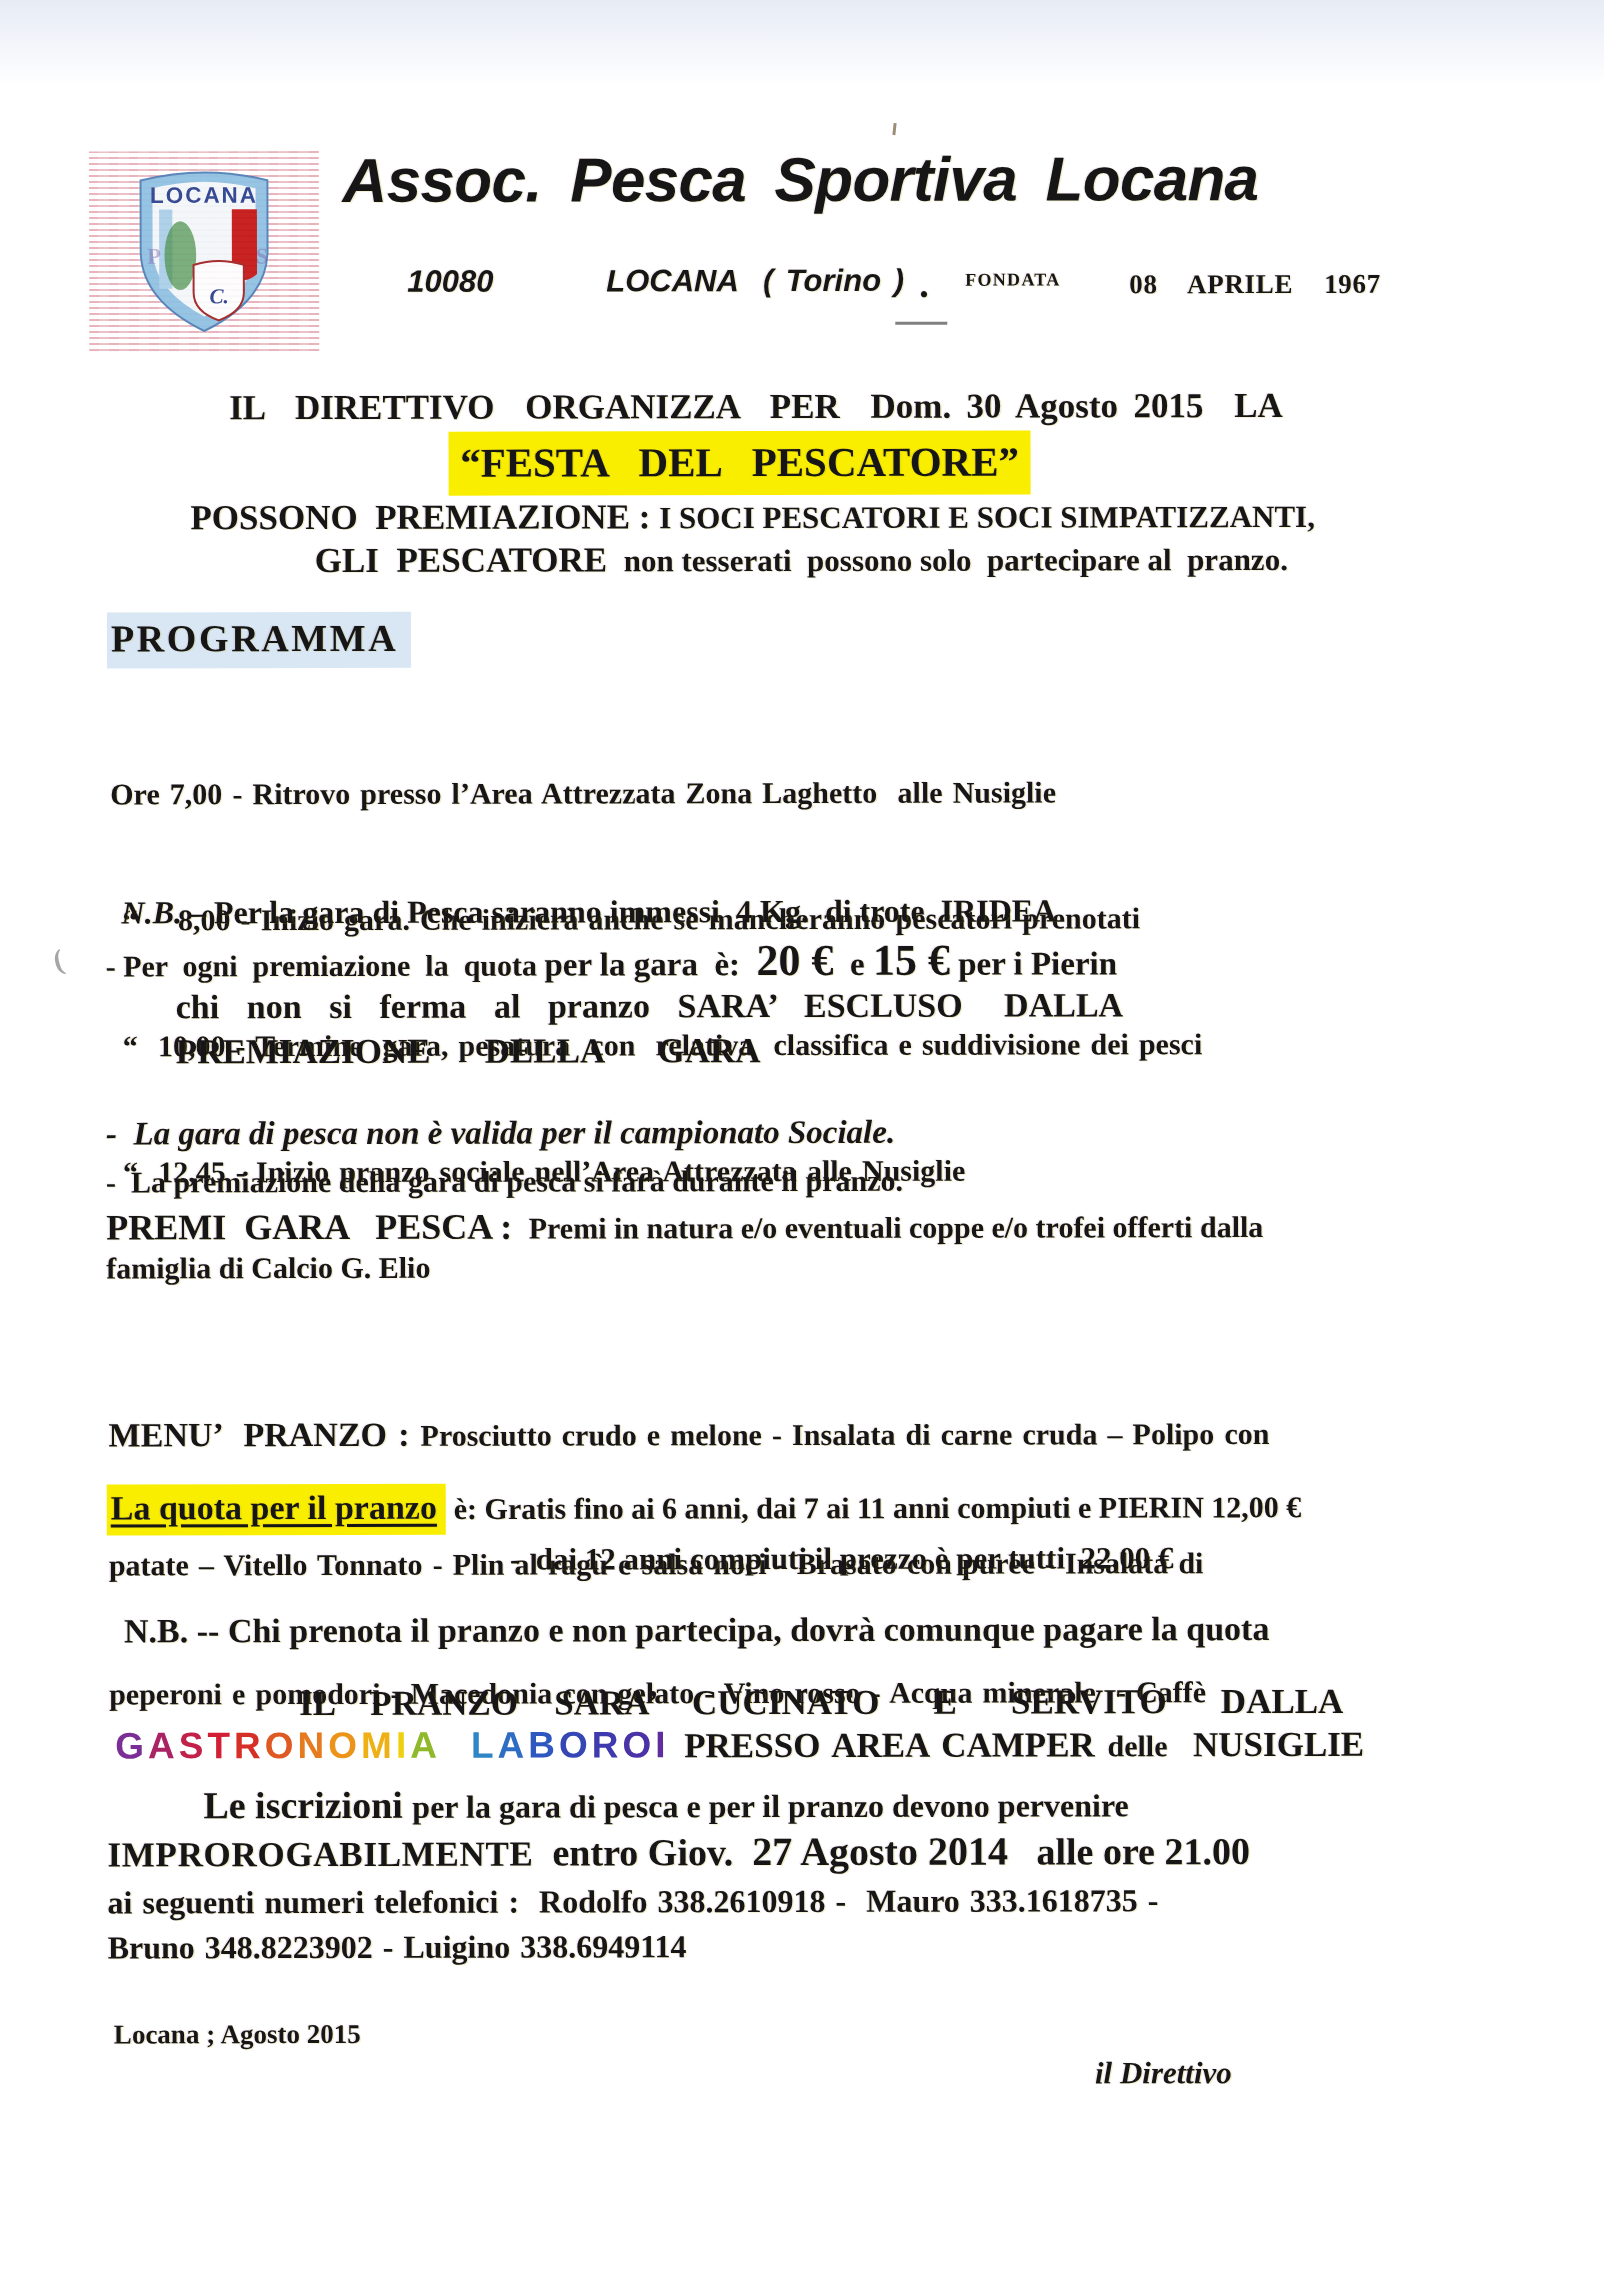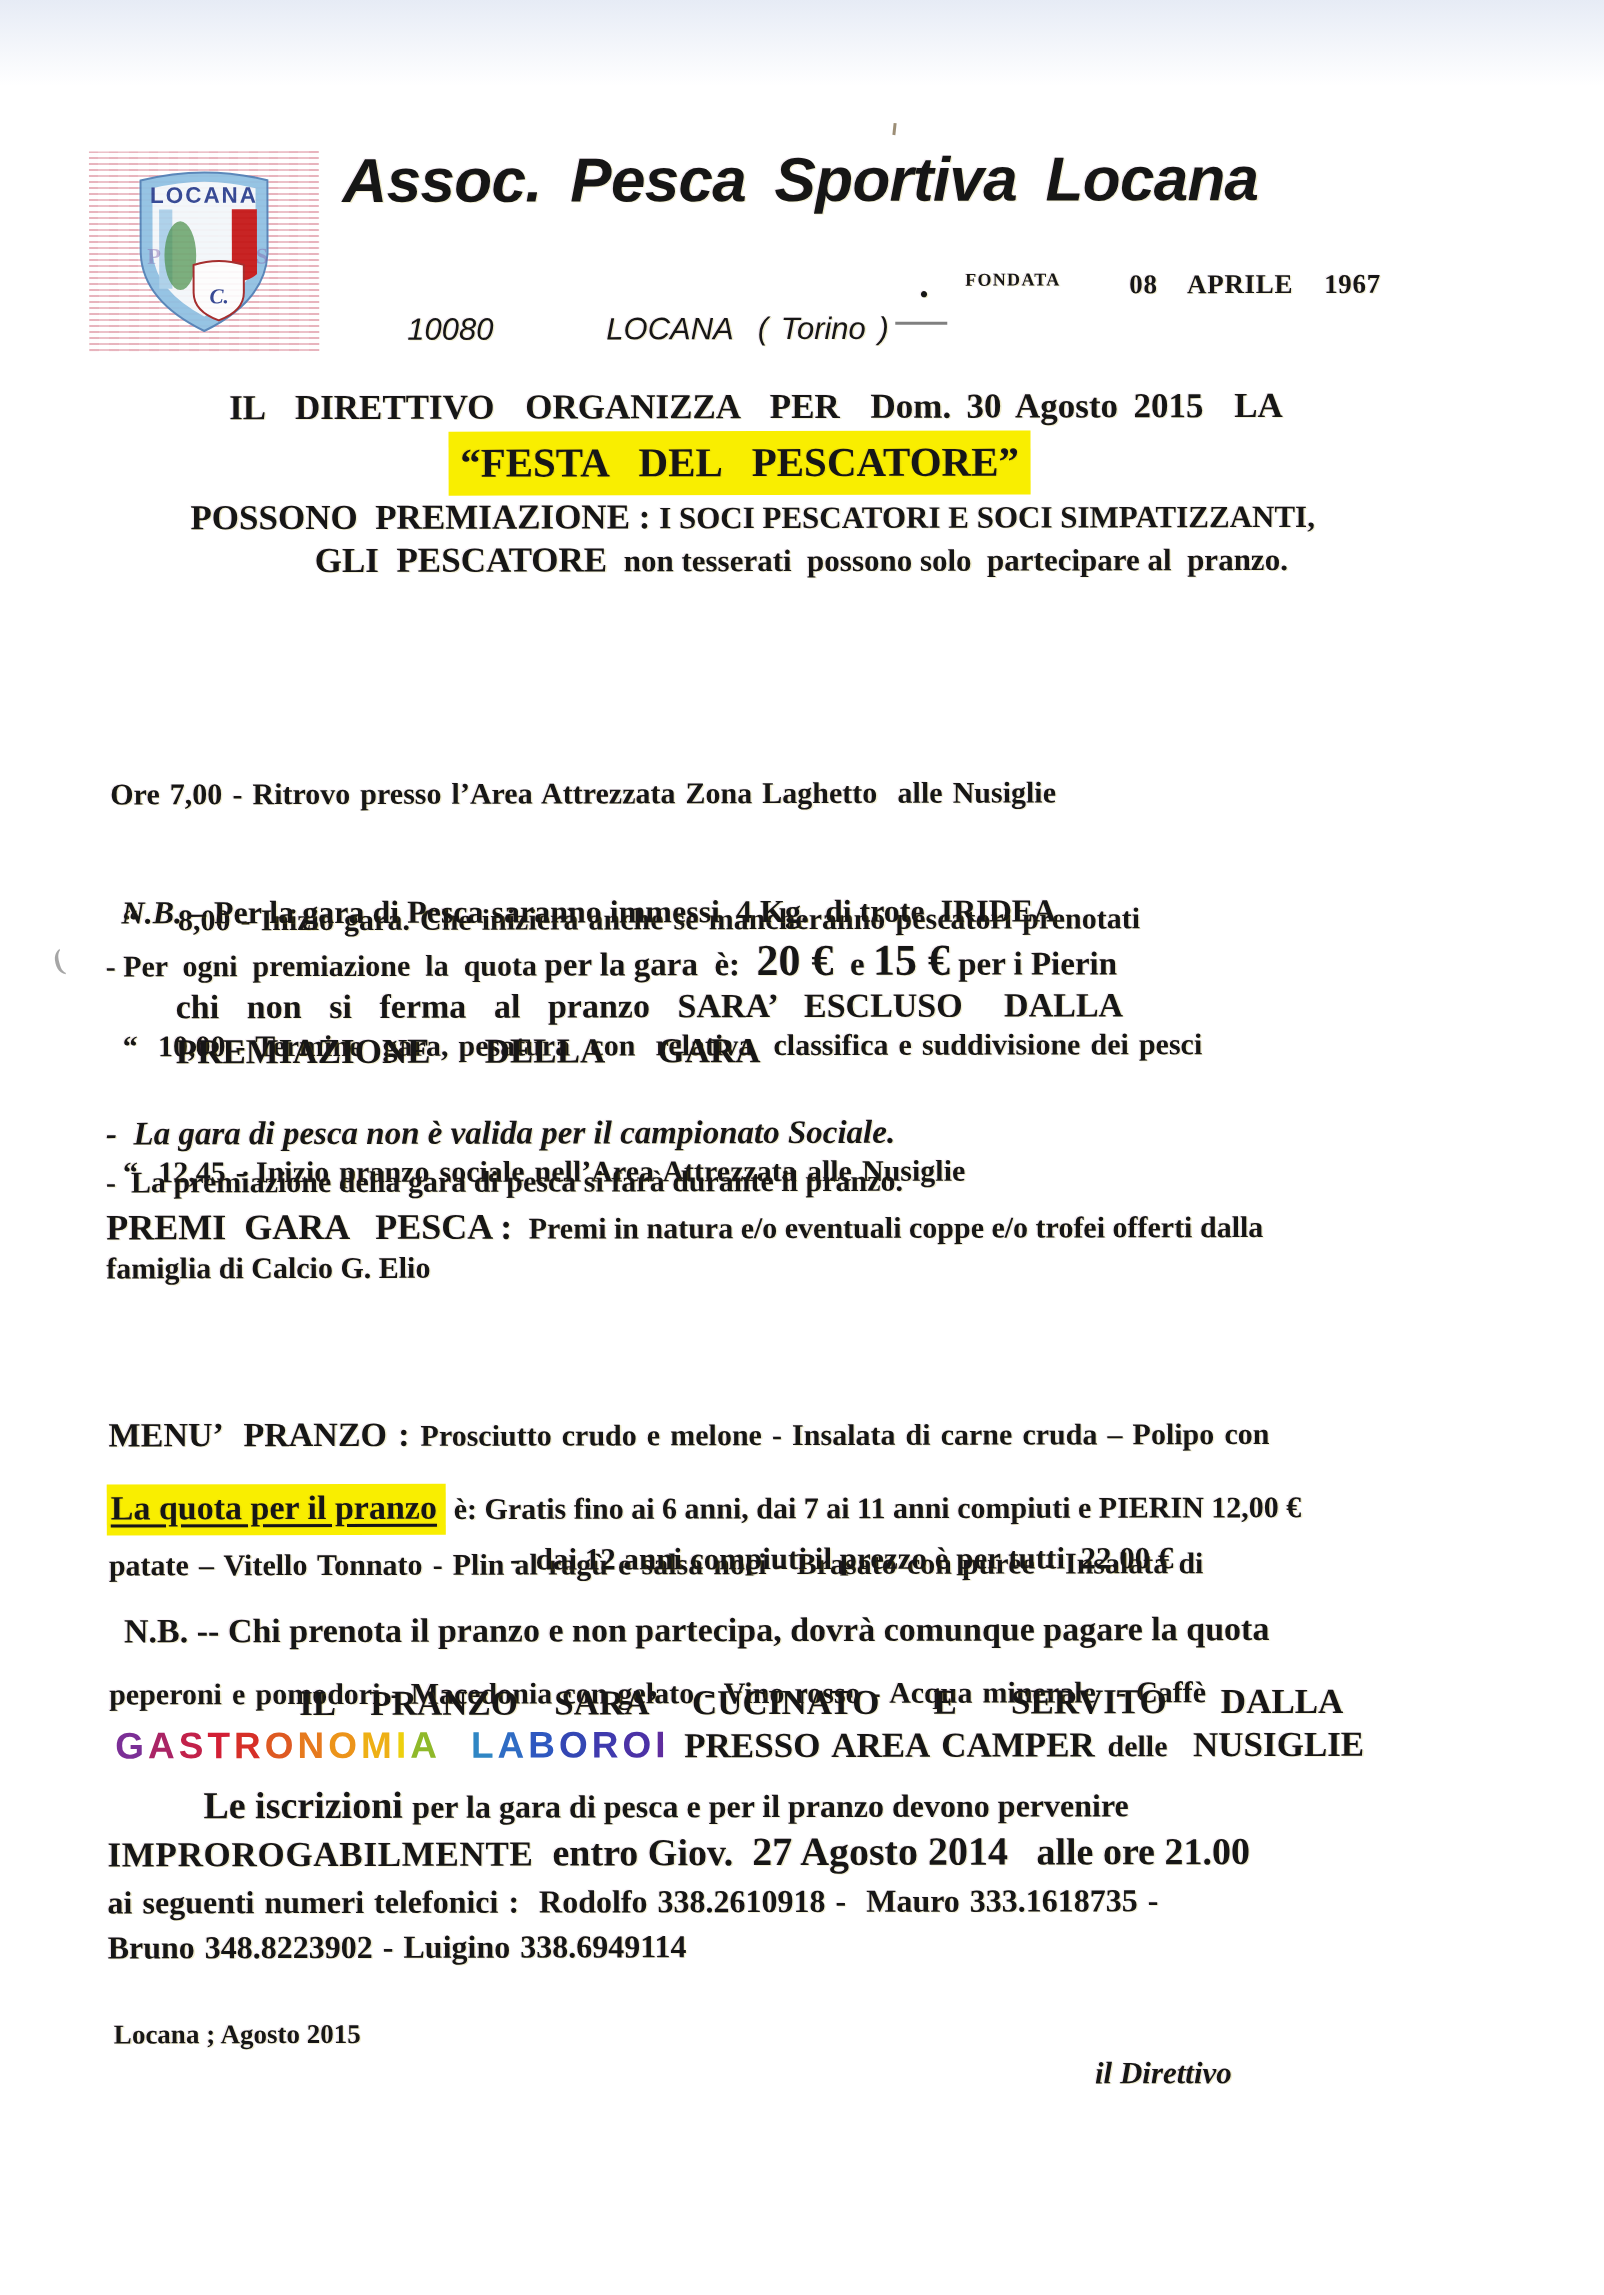--- a/index.html
+++ b/index.html
@@ -11,21 +11,21 @@
   }
   .content{position:absolute;inset:0;transform:rotate(-0.12deg);}
   .scan-top{position:absolute;top:0;left:0;right:0;height:86px;
     background:linear-gradient(180deg,rgba(196,208,232,0.42),rgba(255,255,255,0));}
   .abs{position:absolute;white-space:pre;text-shadow:1.3px 0.7px 0 rgba(185,165,0,0.20),-1.3px -0.7px 0 rgba(140,50,140,0.10);}
   .ctr{text-align:center;}
   
   .title{left:0;top:144px;width:1605px;text-align:center;
     font-family:"Liberation Sans","DejaVu Sans",sans-serif;font-style:italic;font-weight:700;
     font-size:62px;word-spacing:12px;letter-spacing:-0.7px;}
-  .sub-sans{font-family:"Liberation Sans","DejaVu Sans",sans-serif;font-style:italic;font-weight:400;font-size:31px;margin-top:48px;}
+  .sub-sans{font-family:"Liberation Sans","DejaVu Sans",sans-serif;font-style:italic;font-weight:700;font-size:31px;}
   .sub-cap{left:409px;top:263px;}
   .sub-city{left:608px;top:263px;word-spacing:4px;}
   .sub-dot{left:921px;top:262px;font-size:38px;}
   .sub-founded-label{left:967px;top:270px;font-size:18px;letter-spacing:1.3px;}
   .sub-founded-date{left:1131px;top:270px;font-size:27px;word-spacing:8px;letter-spacing:0.7px;}
   .dot-underline{position:absolute;left:897px;top:322px;width:52px;height:2.6px;background:#2b2b2b;opacity:.6;}
   
   .logo{position:absolute;left:91px;top:150px;width:230px;height:200px;
     background:repeating-linear-gradient(0deg,rgba(204,92,112,0.38) 0 2px,rgba(255,255,255,0.92) 2px 6px),
                repeating-linear-gradient(90deg,rgba(230,170,180,0.25) 0 9.3px,rgba(255,255,255,0) 9.3px 20px);}
@@ -123,20 +123,21 @@
     <div class="abs sub-dot">.</div>
     <div class="dot-underline"></div>
     <div class="abs sub-founded-label">FONDATA</div>
     <div class="abs sub-founded-date">08  APRILE  1967</div>
 
     <div class="abs ctr organizza"><span>IL  DIRETTIVO  ORGANIZZA  PER  </span><span>Dom. 30 Agosto 2015  LA</span></div>
     <div class="abs ctr festa-line"><span class="festa-hl">“FESTA  DEL  PESCATORE”</span></div>
     <div class="abs ctr possono"><span class="sz-big">POSSONO  PREMIAZIONE : </span><span class="sz-med">I SOCI PESCATORI E SOCI SIMPATIZZANTI,</span></div>
     <div class="abs invitati"><span class="sz-big">GLI  PESCATORE </span><span class="sz-med"> non tesserati  possono solo  partecipare al  pranzo.</span></div>
 
+    <div class="abs prog-head"><span>PROGRAMMA</span></div>
     <div class="abs prog-list">
       <div class="prog-item"><span>Ore 7,00 - </span><span>Ritrovo presso l’Area Attrezzata Zona Laghetto  alle Nusiglie</span></div>
       <div class="prog-item q"><span>“    8,00 - </span><span>Inizio gara. Che inizierà anche se mancheranno pescatori prenotati</span></div>
       <div class="prog-item q"><span>“  10,00 - </span><span>Termine  gara, pesatura  con  relativa  classifica e suddivisione dei pesci</span></div>
       <div class="prog-item q"><span>“  12,45 - </span><span>Inizio pranzo sociale nell’Area Attrezzata alle Nusiglie</span></div>
     </div>
 
     <div class="abs nb1-l1"><span class="nb-it">N.B.</span><span> – Per la gara di Pesca saranno immessi  4 Kg.  di trote  IRIDEA</span></div>
     <div class="abs nb1-l2"><span>- Per  ogni  premiazione  la  quota </span><span class="mid">per la gara  è:  </span><span class="fee">20 €</span><span class="mid">  e </span><span class="fee">15 €</span><span class="mid"> per i Pierin</span></div>
     <div class="abs nb1-l3">chi  non  si  ferma  al  pranzo  SARA’  ESCLUSO   DALLA</div>

